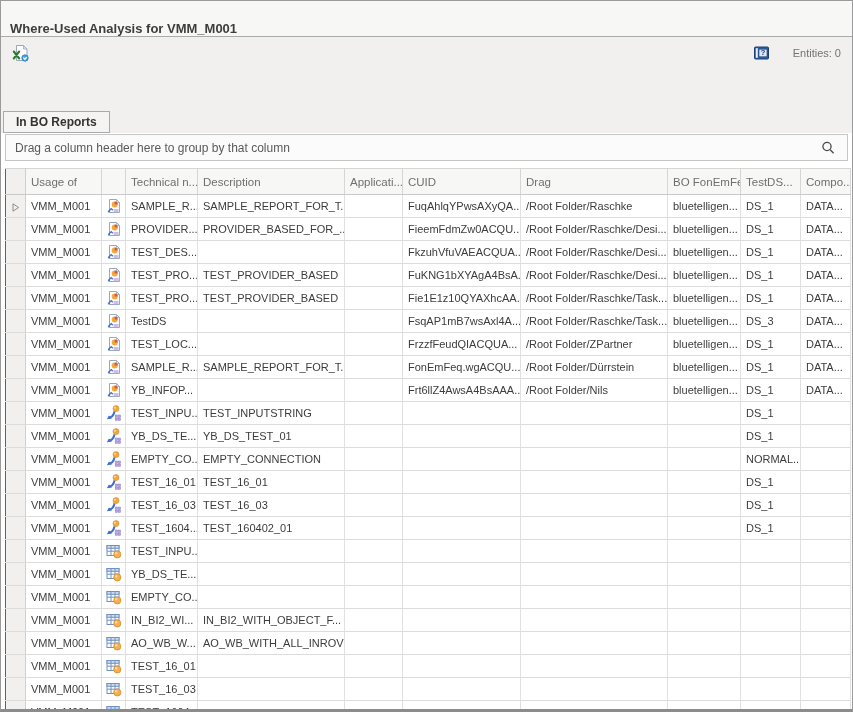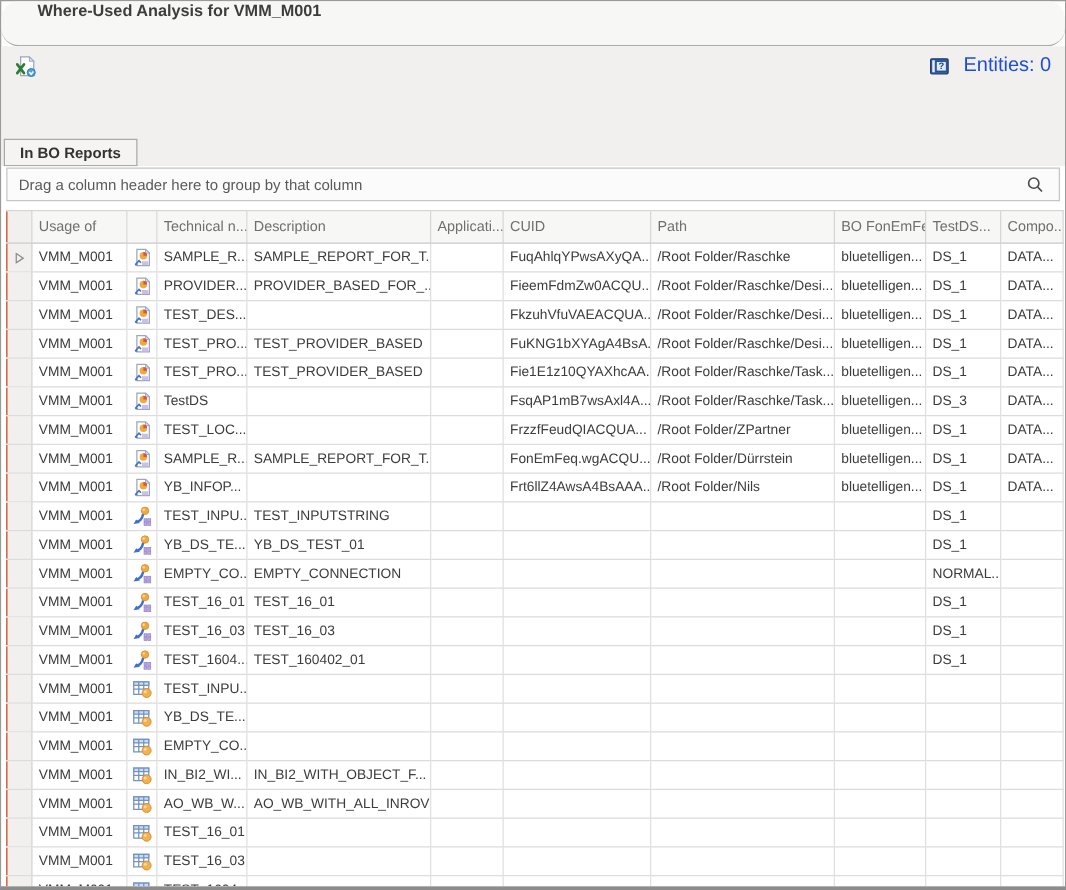--- a/index.html
+++ b/index.html
@@ -7,35 +7,35 @@
   body { font-family:"Liberation Sans", sans-serif; }
 
   .window{
     position:relative; width:853px; height:712px; background:#ffffff;
     border:1px solid #9a9a9a; border-bottom:3px solid #8c8c8c;
     overflow:hidden; display:flex; flex-direction:column;
   }
   .titlebar{
     height:36px; flex:0 0 36px; background:#f7f7f6;
     border-bottom:1px solid #ababab;
-    display:flex; align-items:flex-start; padding:0 29px;border-radius:14px;
+    display:flex; align-items:flex-end; padding:0 9px;
   }
   .titlebar .title{ font-size:13px; font-weight:bold; color:#3d3d3d; }
 
   .toolbar{
     height:31px; flex:0 0 31px; background:#f1f0ee;
     display:flex; align-items:center; justify-content:space-between;
     padding:0 7px;
   }
   .tool-btn{
     background:transparent; border:1px solid transparent; padding:2px 3px;
     cursor:pointer; display:flex; align-items:center;
   }
   .toolbar-right{ display:flex; align-items:center; gap:7px; padding-right:4px; }
-  .entities{ font-size:16px; color:#1d4ed8; }
+  .entities{ font-size:11px; color:#737373;margin-left:12px; }
 
   .tabstrip{
     flex:0 0 27px; background:#f1f0ee; padding:2px 0 0 2px;
     display:flex; align-items:flex-start;
   }
   .tab{
     height:22px; background:#f5f4f2; border:1px solid #a9a9a9;
     display:flex; align-items:center; padding:0 12px;
     font-size:12px; font-weight:bold; color:#333; cursor:default;margin-top:41px;
   }
@@ -136,21 +136,21 @@
         </colgroup>
       <thead>
           <tr>
             <th class="ind"></th>
             <th>Usage of</th>
             <th></th>
             <th>Technical n...</th>
             <th>Description</th>
             <th>Applicati...</th>
             <th>CUID</th>
-            <th>Path</th>
+            <th>Drag</th>
             <th>BO FonEmFeq</th>
             <th>TestDS...</th>
             <th>Compo...</th>
           </tr>
         </thead>
       <tbody>
           <tr>
             <td class="ind"><svg width="8" height="9" viewBox="0 0 8 9">
     <path d="M1 0.8 L6.6 4.5 L1 8.2 Z" fill="none" stroke="#8c8c8c" stroke-width="1"></path>
   </svg></td>

